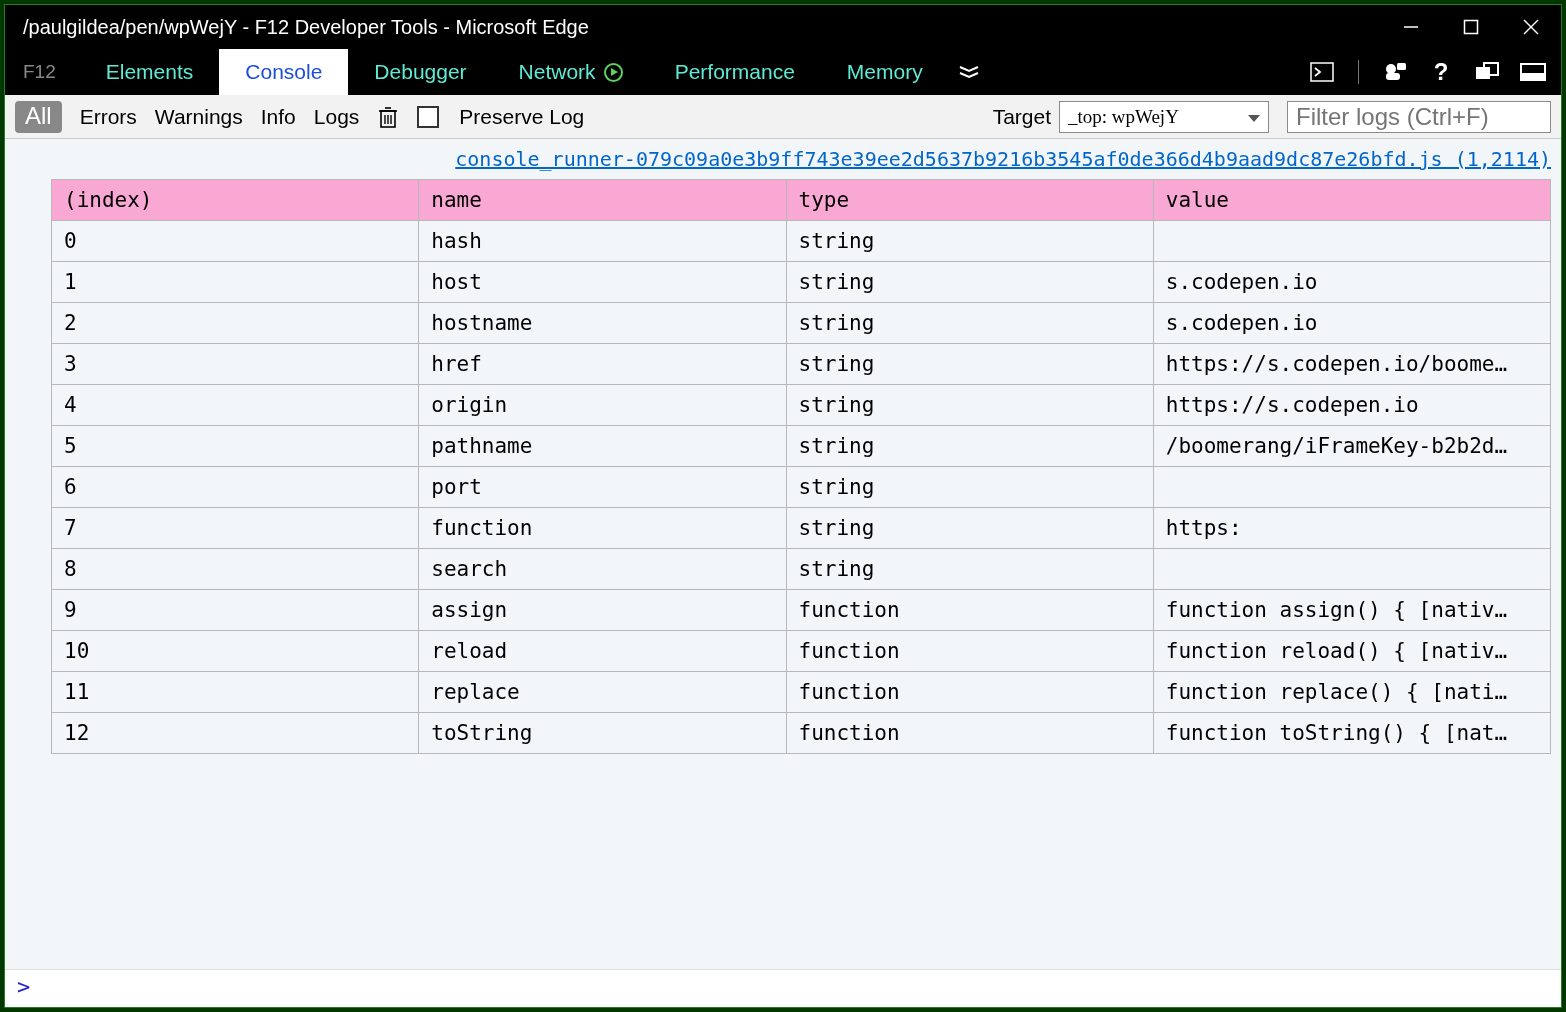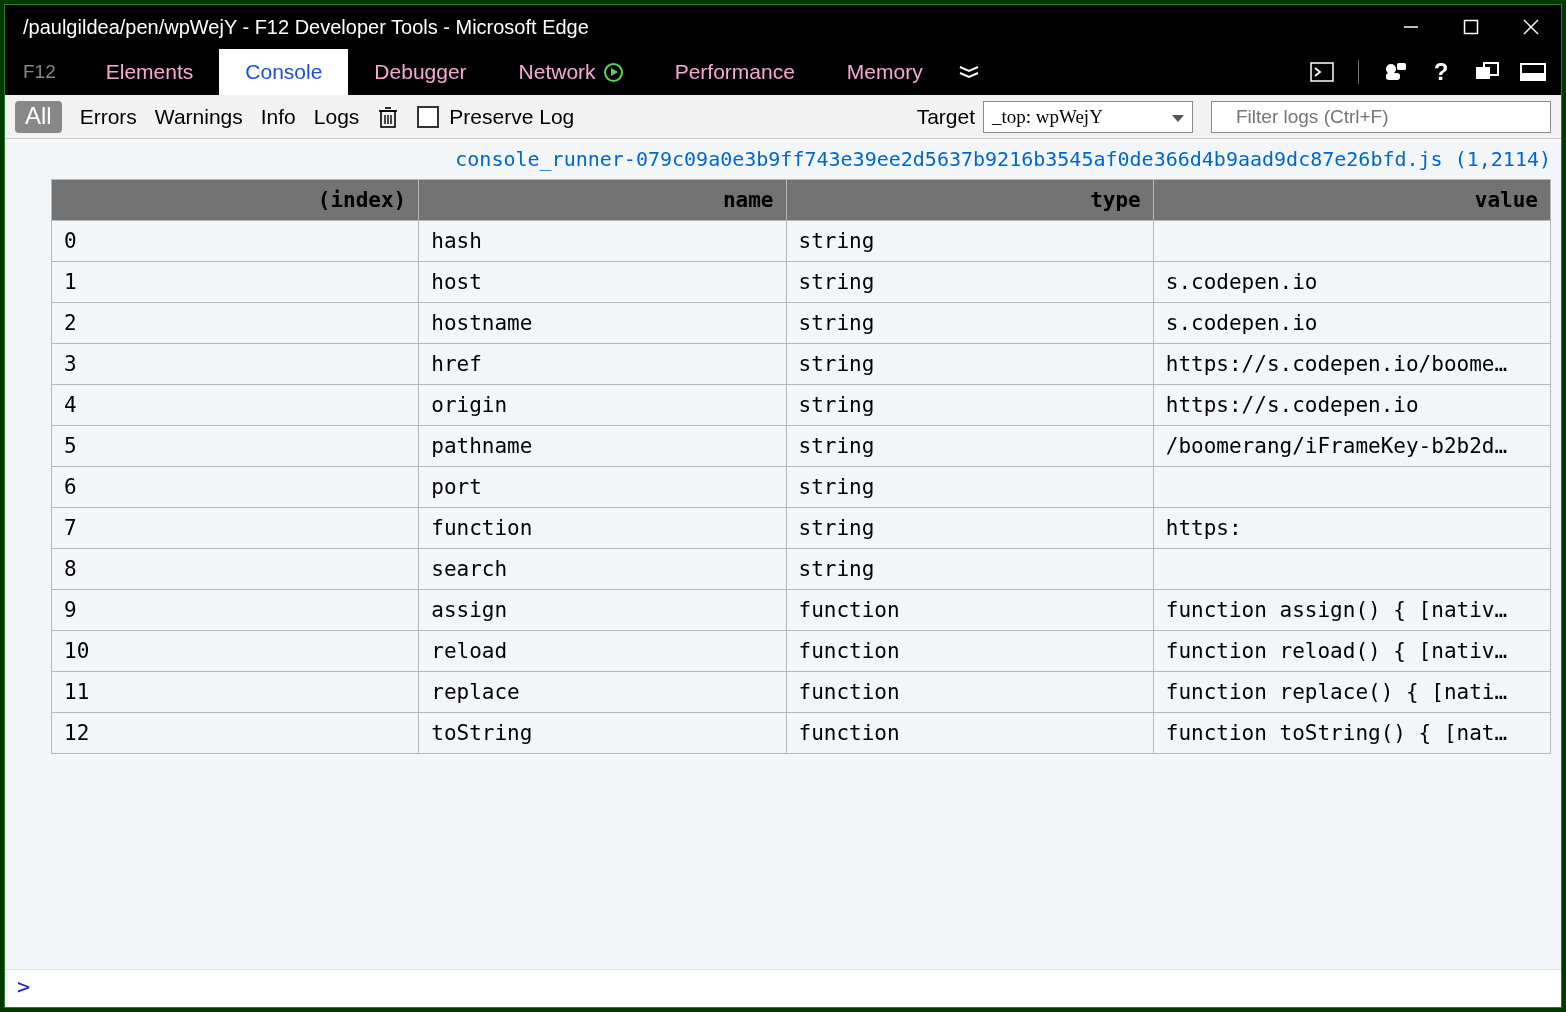--- a/index.html
+++ b/index.html
@@ -66,21 +66,21 @@
     display: flex;
     align-items: center;
     font-size: 19px;
   }
   .tab {
     padding: 0 26px;
     display: flex;
     align-items: center;
     gap: 8px;
     cursor: pointer;
-    color: #f9a8d4;
+    color: #5eead4;
   }
   .tab.active {
     background: #ffffff;
     color: #1d4ed8;
   }
   .tabsrow .spacer { flex: 1; }
   .tab-icons-right {
     display: flex;
     align-items: center;
     gap: 18px;
@@ -127,21 +127,21 @@
     color: #ffffff;
     border-radius: 4px;
     padding: 1px 10px 3px 10px;
     font-size: 24px;
   }
   .tb-link { cursor: pointer; color: #000; }
   .trash-icon { width: 22px; display:flex; cursor:pointer; }
   .checkbox {
     width: 22px; height: 22px; border: 2px solid #333; background:#fff; cursor:pointer;
   }
-  .preserve { display:flex; align-items:center; gap:10px; }
+  .preserve { display:flex; align-items:center; gap:20px; }
   .toolbar .flex { flex: 1; }
   .target-wrap { display:flex; align-items:center; gap:8px; font-size:21px; }
   .target-select {
     border: 1px solid #8a8a8a;
     background: #ffffff;
     height: 32px;
     width: 210px;
     padding: 0 28px 0 8px;
     font-size: 19px;
     font-family: Liberation Serif, serif;
@@ -149,37 +149,38 @@
     display:flex; align-items:center;
     cursor:pointer;
   }
   .target-select::after {
     content:""; position:absolute; right:8px; top:50%; margin-top:-2px;
     border-left:6px solid transparent; border-right:6px solid transparent; border-top:7px solid #555;
   }
   .filter-input {
     border: 1px solid #8a8a8a;
     height: 32px;
-    width: 340px;
-    padding: 0 24px;
-    font-size: 19px;
+    width: 264px;
+    padding: 0 8px;
+    font-size: 24px;
     color: #757575;
     background:#fff;
   }
   
   .console-area {
     flex: 1;
     background: #f3f6f8;
     overflow: auto;
     padding-bottom: 4px;
   }
   .source-link {
     display: block;
     text-align: right;
     color: #0066cc;
+    text-decoration: underline;
     font-family: Consolas, monospace;
     font-size: 20px;
     padding: 8px 10px 8px 0;
     cursor:pointer;
     white-space: nowrap;
     overflow: hidden;
   }
   table.console-table {
     border-collapse: collapse;
     margin: 0 10px 10px 46px;
@@ -191,23 +192,22 @@
     border: 1px solid #b8b8b8;
     padding: 8px 12px;
     text-align: left;
     font-family: Consolas, monospace;
     font-size: 21px;
     white-space: nowrap;
     overflow: hidden;
     text-overflow: ellipsis;
   }
   table.console-table th {
-    background: #737373;
-    font-weight: 700;
-    text-align: right;
+    background: #f9a8d4;
+    font-weight: 400;
   }
   table.console-table td {
     background: #f3f6f8;
   }
   table.console-table col.c0 { width: 24.5%; }
   table.console-table col.c1 { width: 24.5%; }
   table.console-table col.c2 { width: 24.5%; }
   table.console-table col.c3 { width: 26.5%; }
   
   .prompt-row {

